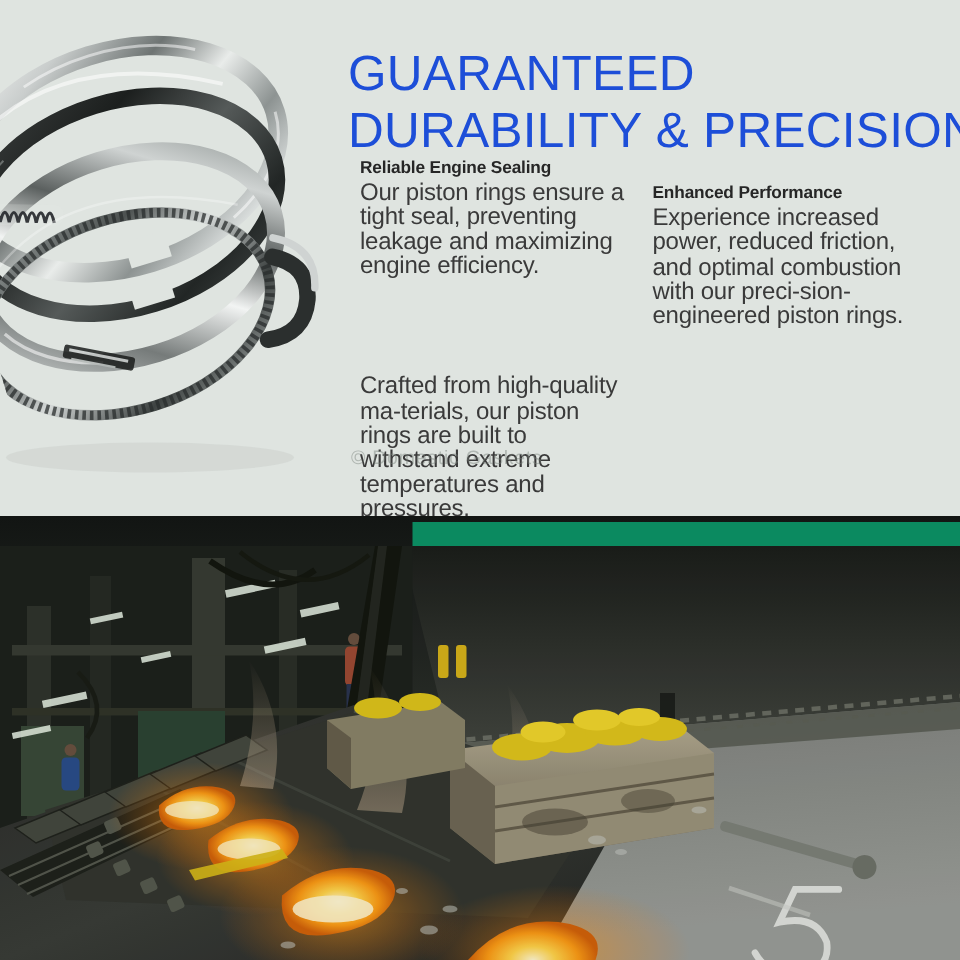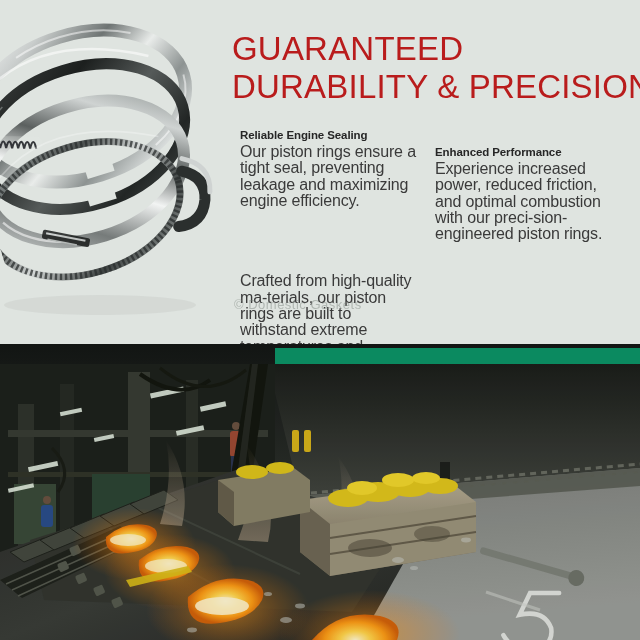--- a/index.html
+++ b/index.html
@@ -22,32 +22,32 @@
   
   .product-img {
     position:absolute; left:-18px; top:5px; width:250px; height:330px;
     overflow:hidden;
   }
   .product-img svg { display:block; }
 
   
   .headline {
     position:absolute; left:232px; top:30px; width:400px;
-    color:#b91c1c;
+    color:#1d4ed8;
     font-size:33px;
     line-height:38px;
     font-weight:300;
     letter-spacing:0.2px;
     white-space:nowrap;
   }
   .headline .l2 { display:block; }
 
   
   .features {
-    position:absolute; left:240px; top:128px; width:390px;
+    position:absolute; left:240px; top:105px; width:390px;
   }
   .feat-row { display:flex; }
   .feat {
     width:195px;
     padding-right:14px;
   }
   .feat.right { width:195px; padding-right:8px;margin-top:17px; }
   .feat h3 {
     font-size:11.5px;
     font-weight:bold;

